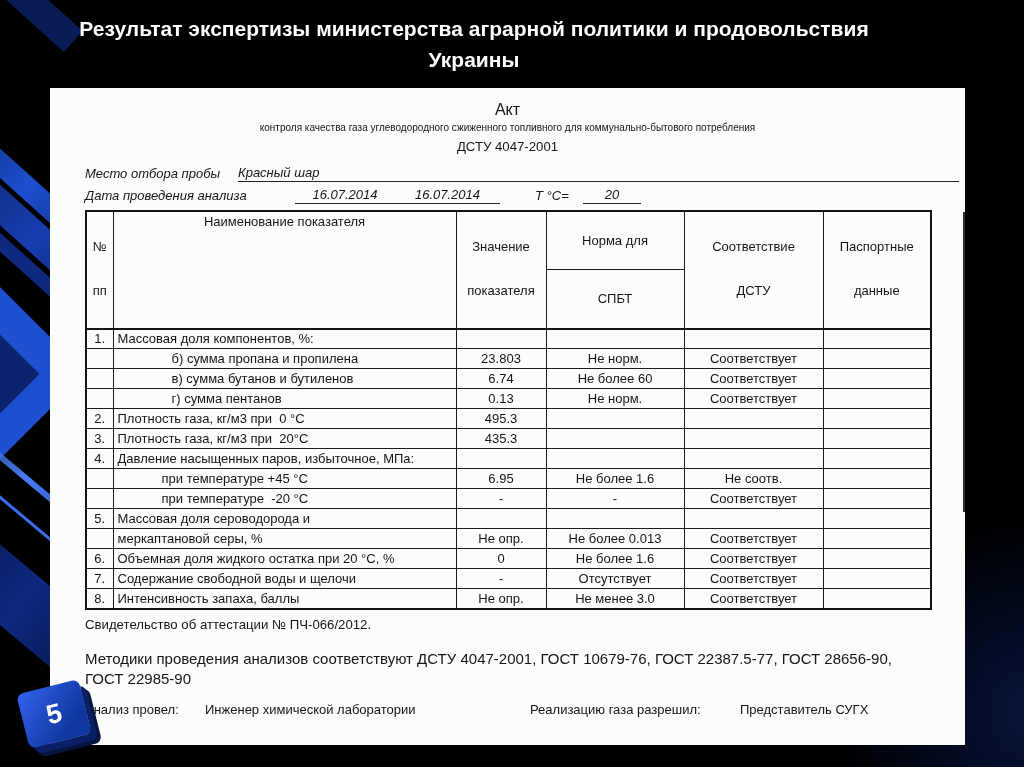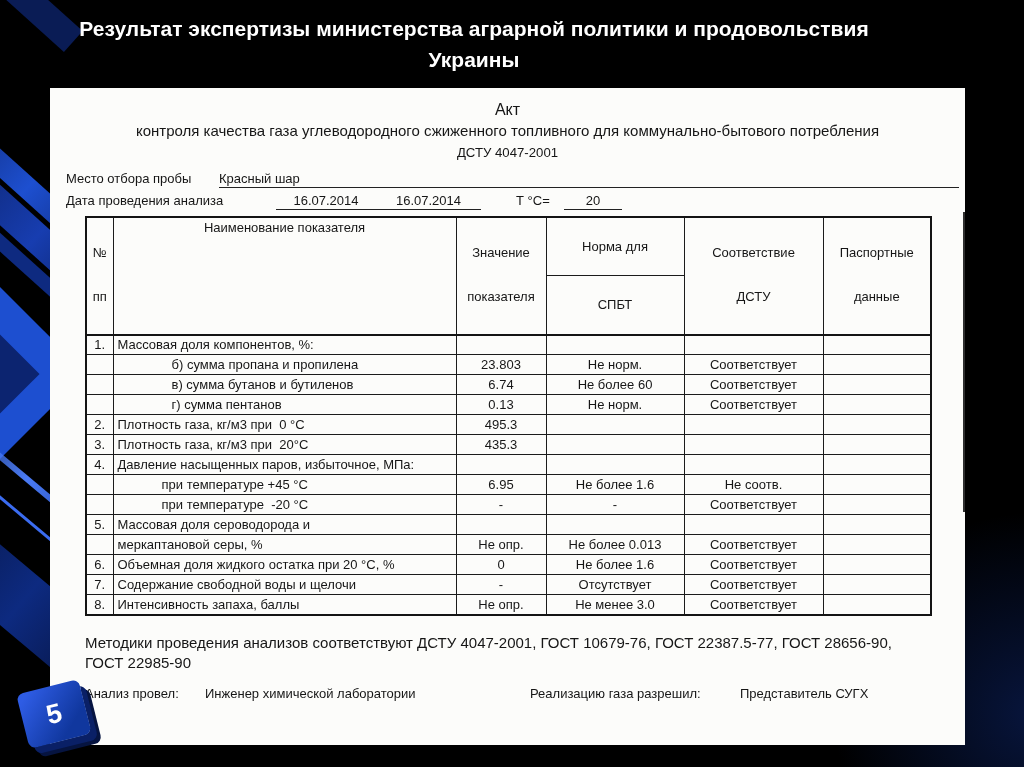--- a/index.html
+++ b/index.html
@@ -27,24 +27,24 @@
   
   .title-band { position:absolute; left:0; top:0; width:948px; height:88px; z-index:2;
                 display:flex; flex-direction:column; align-items:center; justify-content:center;
                 color:var(--title,#fff); font-weight:bold; font-size:21px; line-height:1.5; text-align:center; }
 
   
   .page { position:absolute; left:50px; top:88px; width:915px; height:657px; z-index:1;
           background:var(--page,#fcfcfa); color:#161616; font-size:13px; }
   .center { text-align:center; }
   .doc-heading   { margin-top:13px; font-size:16px; }
-  .doc-sub       { margin-top:3px; font-size:15px; }
+  .doc-sub       { margin-top:3px; font-size:10px; }
   .doc-standard  { margin-top:6px; font-size:13.2px; }
 
-  .hrow { display:flex; align-items:flex-start; margin-left:16px; margin-right:6px; }
+  .hrow { display:flex; align-items:center; margin-left:35px; margin-right:6px;font-style:italic; }
   .place-row { margin-top:11px; }
   .place-row .lbl { width:153px; }
   .place-row .fill { flex:1; border-bottom:1.6px solid #222; padding-bottom:1px; }
   .dates-row { margin-top:5px; }
   .dates-row .lbl1 { width:210px; }
   .u { border-bottom:1.6px solid #222; text-align:center; padding-bottom:1px; }
   .u1 { width:100px; }
   .dates-row .lbl2 { width:235px; margin-left:25px; }
   .u2 { width:105px; }
   .dates-row .lblT { width:48px; margin-left:35px; }
@@ -274,20 +274,21 @@
     <td class="c-val">Не опр.</td>
     <td class="c-norm">Не менее 3.0</td>
     <td class="c-comp">Соответствует</td>
     <td class="c-pass"></td>
   </tr>
       </tbody>
   </table>
 
   <div class="artifact-line"></div>
 
+  <div class="attestation">Свидетельство об аттестации № ПЧ-066/2012.</div>
   <div class="methods">Методики проведения анализов соответствуют  ДСТУ 4047-2001, ГОСТ 10679-76, ГОСТ 22387.5-77, ГОСТ 28656-90, ГОСТ 22985-90</div>
 
   <div class="sig-row">
     <span class="a-lbl">Анализ провел:</span>
     <span class="a-val">Инженер химической лаборатории</span>
     <span class="b-lbl">Реализацию газа разрешил:</span>
     <span class="b-val">Представитель СУГХ</span>
   </div>
 
 </div>

